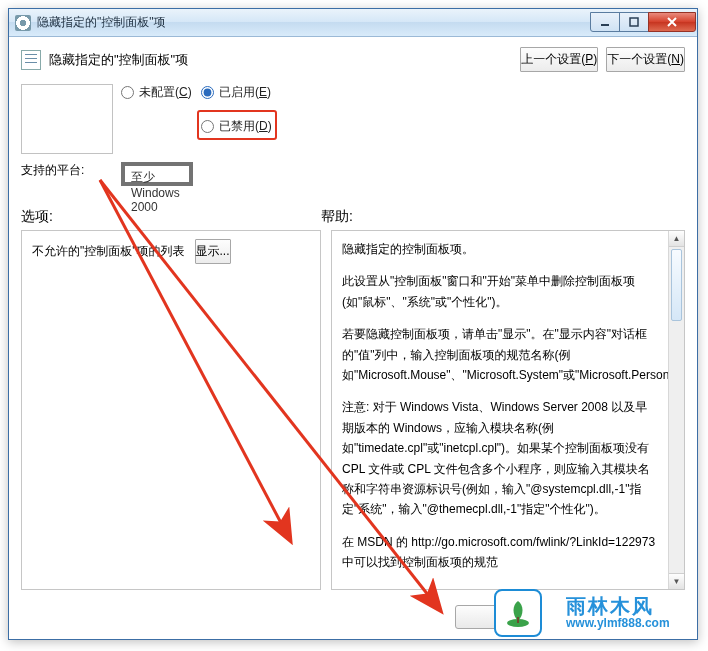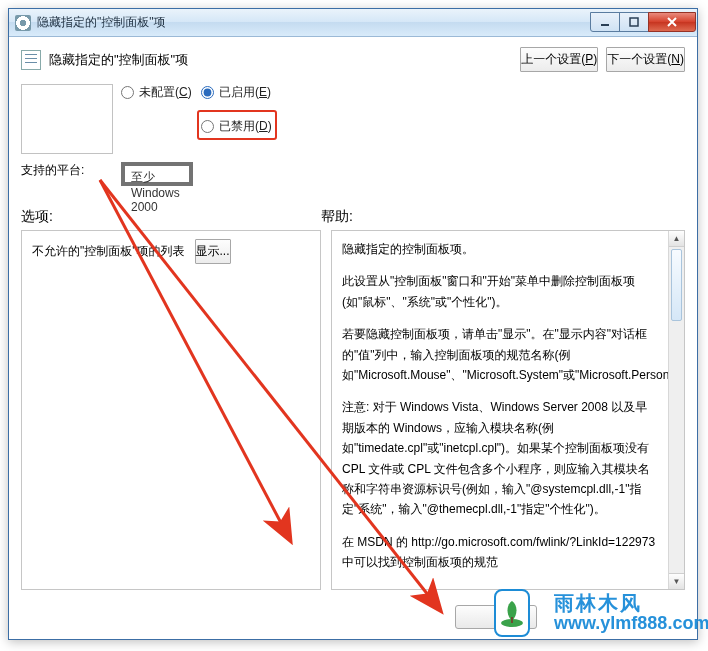--- a/index.html
+++ b/index.html
@@ -193,21 +193,21 @@
   .wm-logo {
     width: 48px; height: 48px;
     border: 2px solid #1d8cd6; border-radius: 8px;
     background:#fff;
     display:flex; align-items:center; justify-content:center;
     position: relative;
   }
   .wm-logo svg { display:block; }
   .wm-text { margin-left: 24px; line-height: 1.1; }
   .wm-text .cn { font-size: 20px; font-weight: 700; color: #2691da; letter-spacing: 2px; }
-  .wm-text .url { font-size: 18px; font-weight: 700; color: #2691da; }
+  .wm-text .url { font-size: 12px; font-weight: 700; color: #2691da; }
 
   
   .anno { position:absolute; left:0; top:0; width:100%; height:100%; pointer-events:none; }
 
   
   .ok-btn {
     position: absolute;
     right: 160px; bottom: 10px;
     width: 82px; height: 24px;
     background: linear-gradient(#fdfdfd,#e9e9e9);

